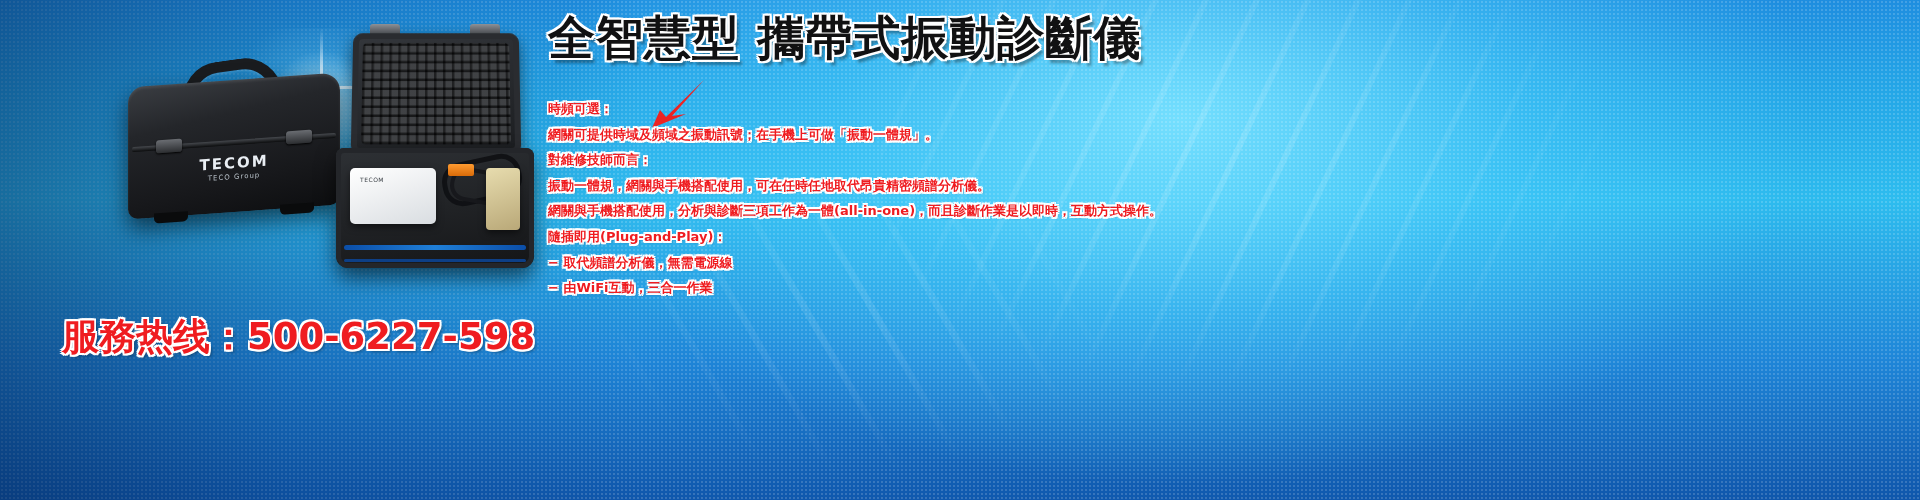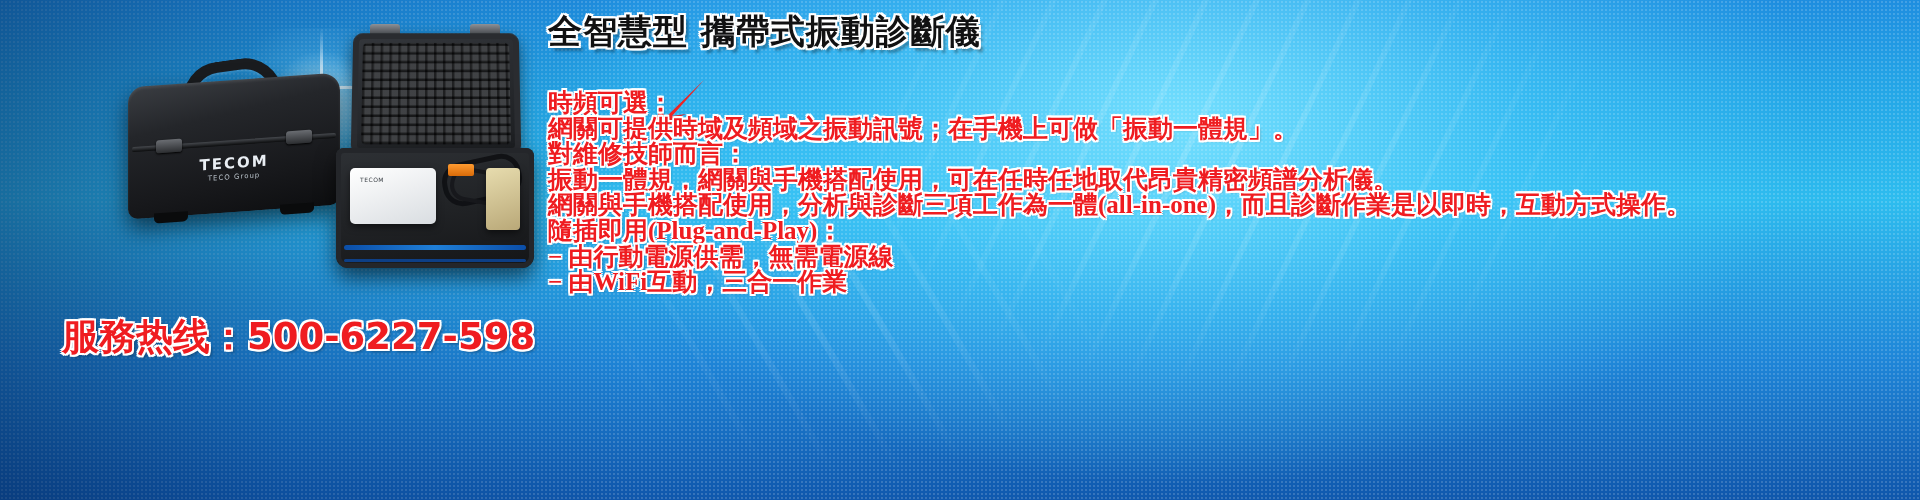--- a/index.html
+++ b/index.html
@@ -147,36 +147,35 @@
   .latch-top{position:absolute;width:30px;height:14px;top:6px;background:linear-gradient(180deg,#8d9197,#3a3d41);border-radius:3px;}
   .latch-top.l{left:40px;}
   .latch-top.r{right:40px;}
 
   
   .arrow{position:absolute;left:646px;top:80px;width:60px;height:48px;}
 
   
   .title{
     position:absolute;left:548px;top:14px;
-    font-size:34px;font-weight:bold;color:#111112;
+    font-size:47px;font-weight:bold;color:#111112;
     letter-spacing:1px;line-height:1;white-space:nowrap;
     text-shadow:
       -2px 0 #fff, 2px 0 #fff, 0 -2px #fff, 0 2px #fff,
       -2px -2px #fff, 2px -2px #fff, -2px 2px #fff, 2px 2px #fff,
       4px 5px 3px rgba(0,0,0,0.35);
   }
   .body-text{
-    position:absolute;left:548px;top:90px;width:1360px;
-    color:#ef1c20;font-weight:bold;font-size:25px;line-height:25.6px;
+    position:absolute;left:548px;top:96px;width:1360px;
+    color:#ef1c20;font-weight:bold;font-size:13px;line-height:25.6px;
     white-space:nowrap;
     text-shadow:
       -1.6px 0 #fff, 1.6px 0 #fff, 0 -1.6px #fff, 0 1.6px #fff,
       -1.6px -1.6px #fff, 1.6px -1.6px #fff, -1.6px 1.6px #fff, 1.6px 1.6px #fff,
       2px 2px 2px rgba(0,0,0,0.22);
-    font-family: Liberation Serif, serif;
   }
   .body-text div{height:25.6px;}
   .hotline{
     position:absolute;left:62px;top:312px;
     font-size:37px;font-weight:bold;color:#ef1c20;white-space:nowrap;
     text-shadow:
       -1.8px 0 #fff, 1.8px 0 #fff, 0 -1.8px #fff, 0 1.8px #fff,
       -1.8px -1.8px #fff, 1.8px -1.8px #fff, -1.8px 1.8px #fff, 1.8px 1.8px #fff,
       3px 3px 3px rgba(0,0,0,0.30);
   }
@@ -237,19 +236,19 @@
 
   <div class="title">全智慧型 攜帶式振動診斷儀</div>
 
   <div class="body-text">
     <div>時頻可選：</div>
     <div>網關可提供時域及頻域之振動訊號；在手機上可做「振動一體規」。</div>
     <div>對維修技師而言：</div>
     <div>振動一體規，網關與手機搭配使用，可在任時任地取代昂貴精密頻譜分析儀。</div>
     <div>網關與手機搭配使用，分析與診斷三項工作為一體(all-in-one)，而且診斷作業是以即時，互動方式操作。</div>
     <div>隨插即用(Plug-and-Play)：</div>
-    <div>− 由行動電源供需，無需電源線</div>
+    <div>− 取代頻譜分析儀，無需電源線</div>
     <div>− 由WiFi互動，三合一作業</div>
   </div>
 
   <div class="hotline">服務热线：500-6227-598</div>
 
 </div>
 
 </body></html>

